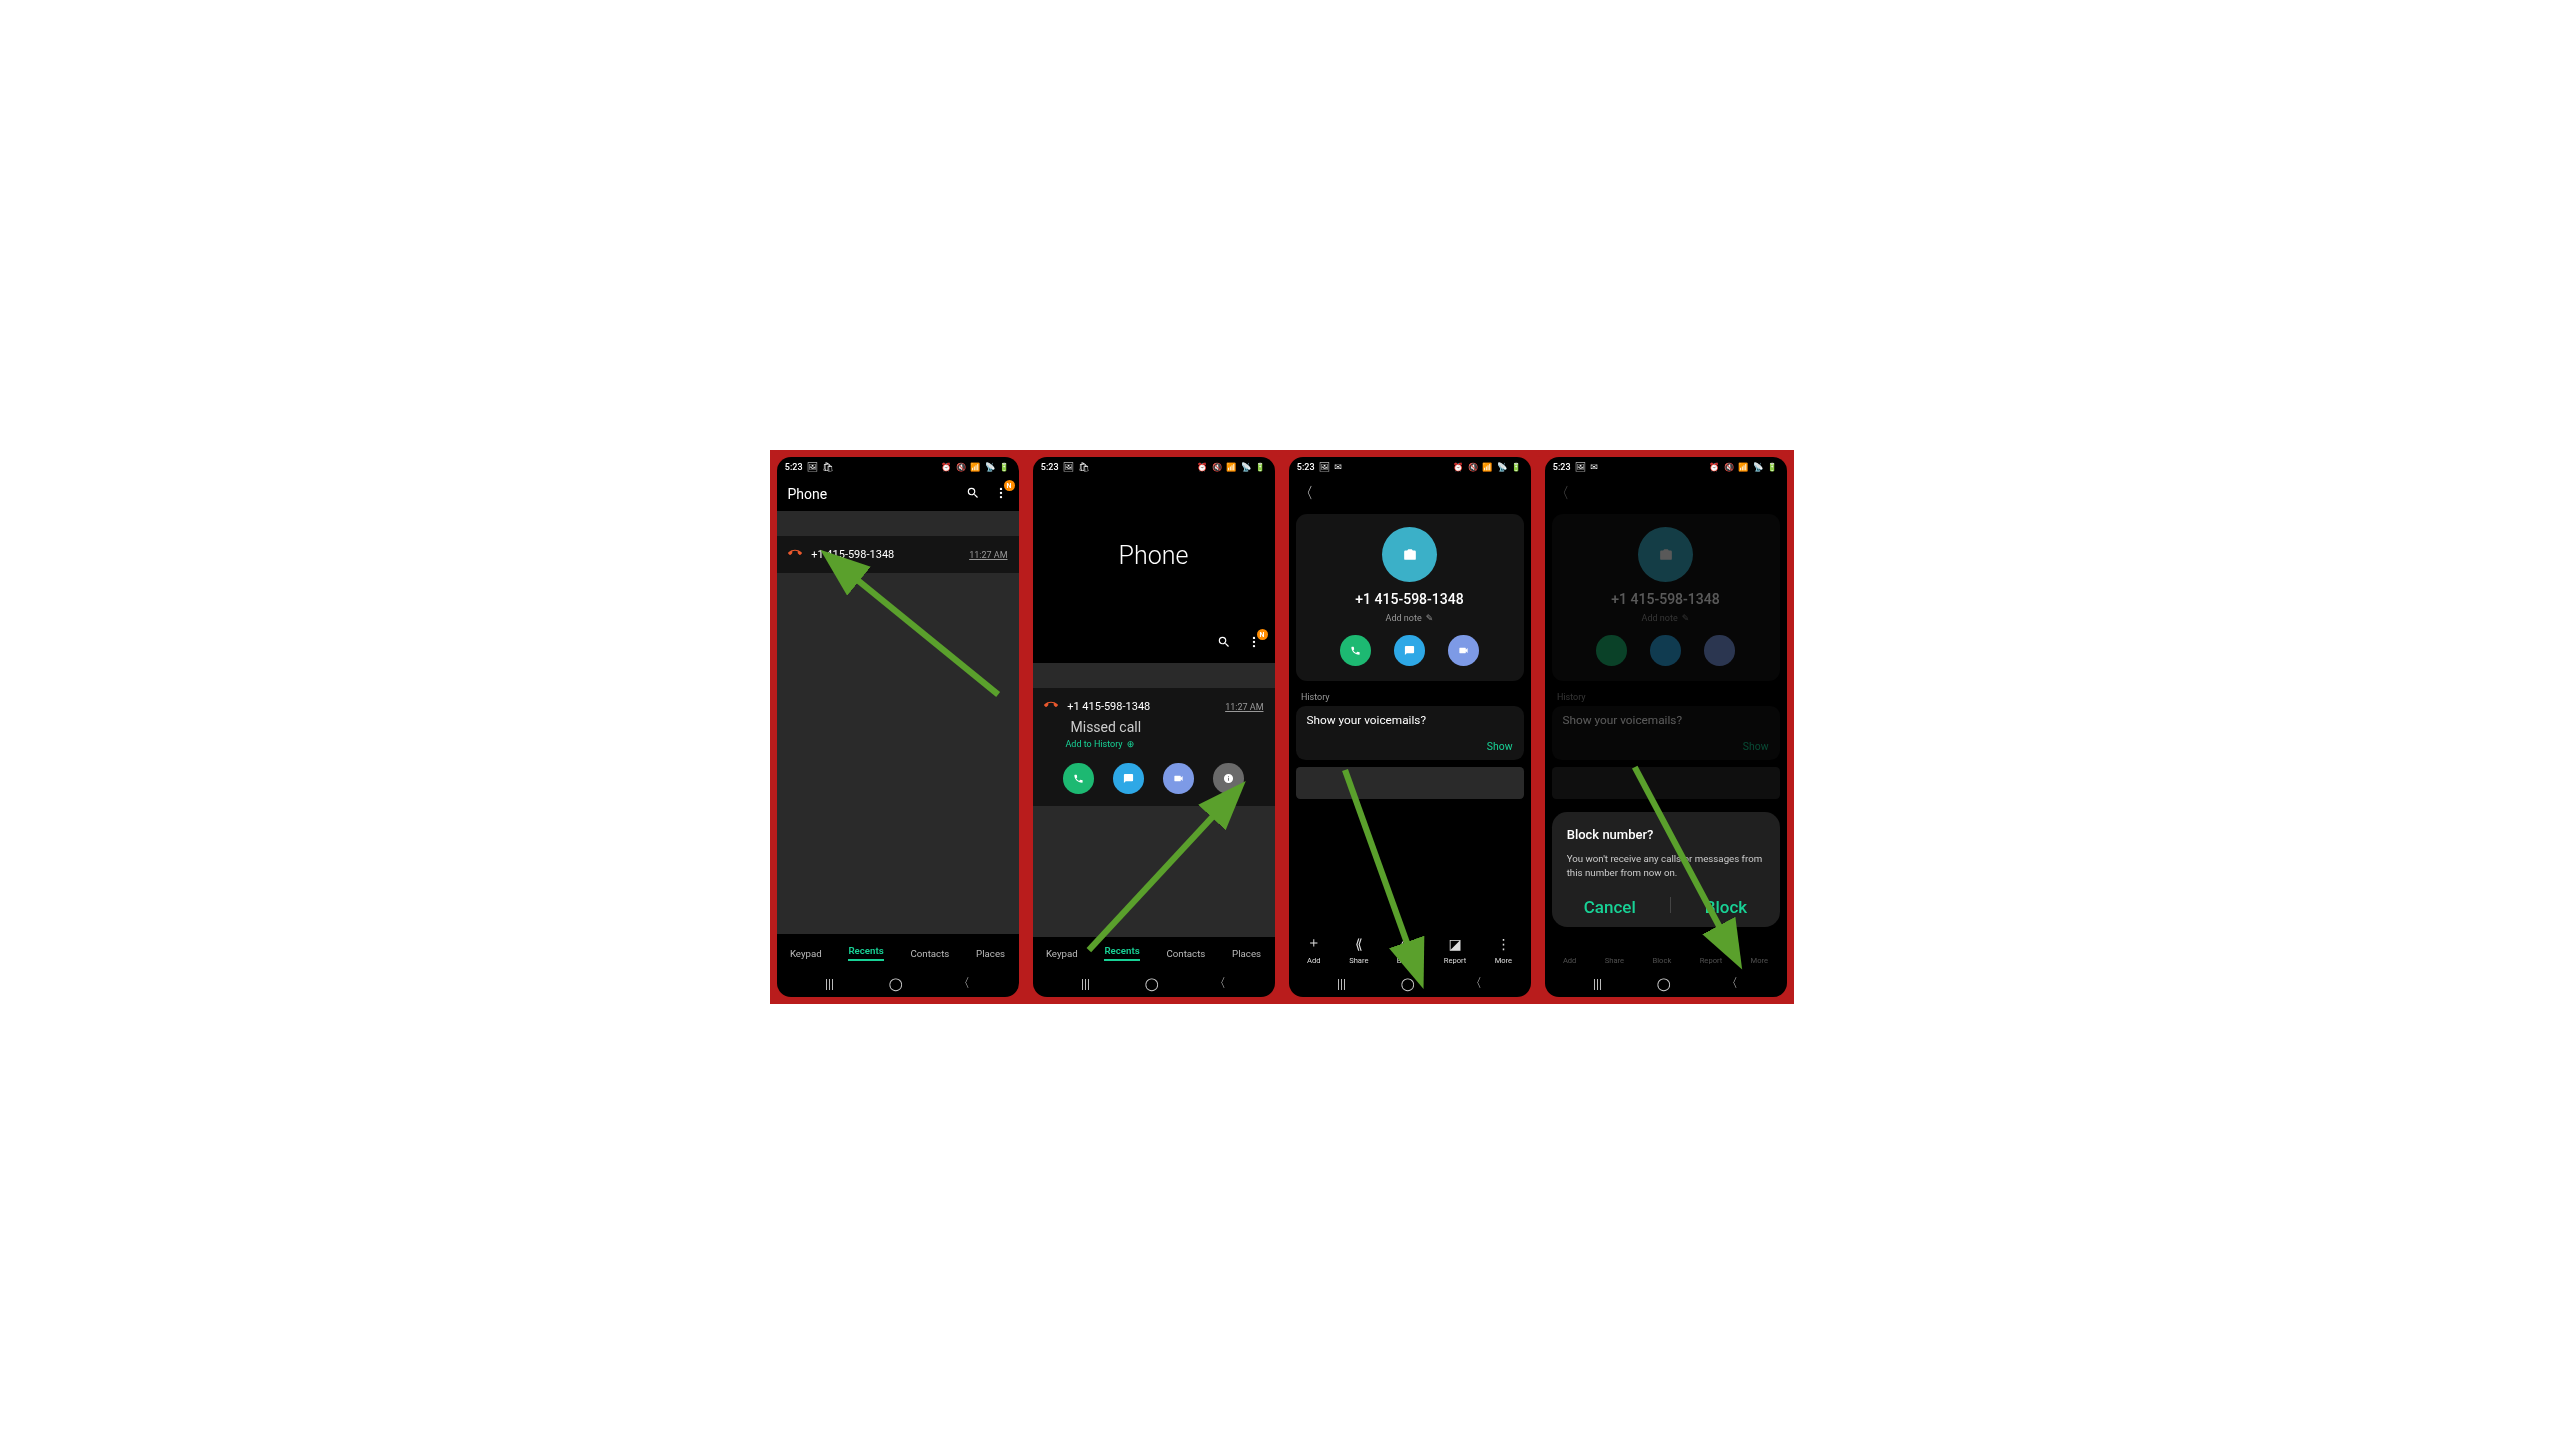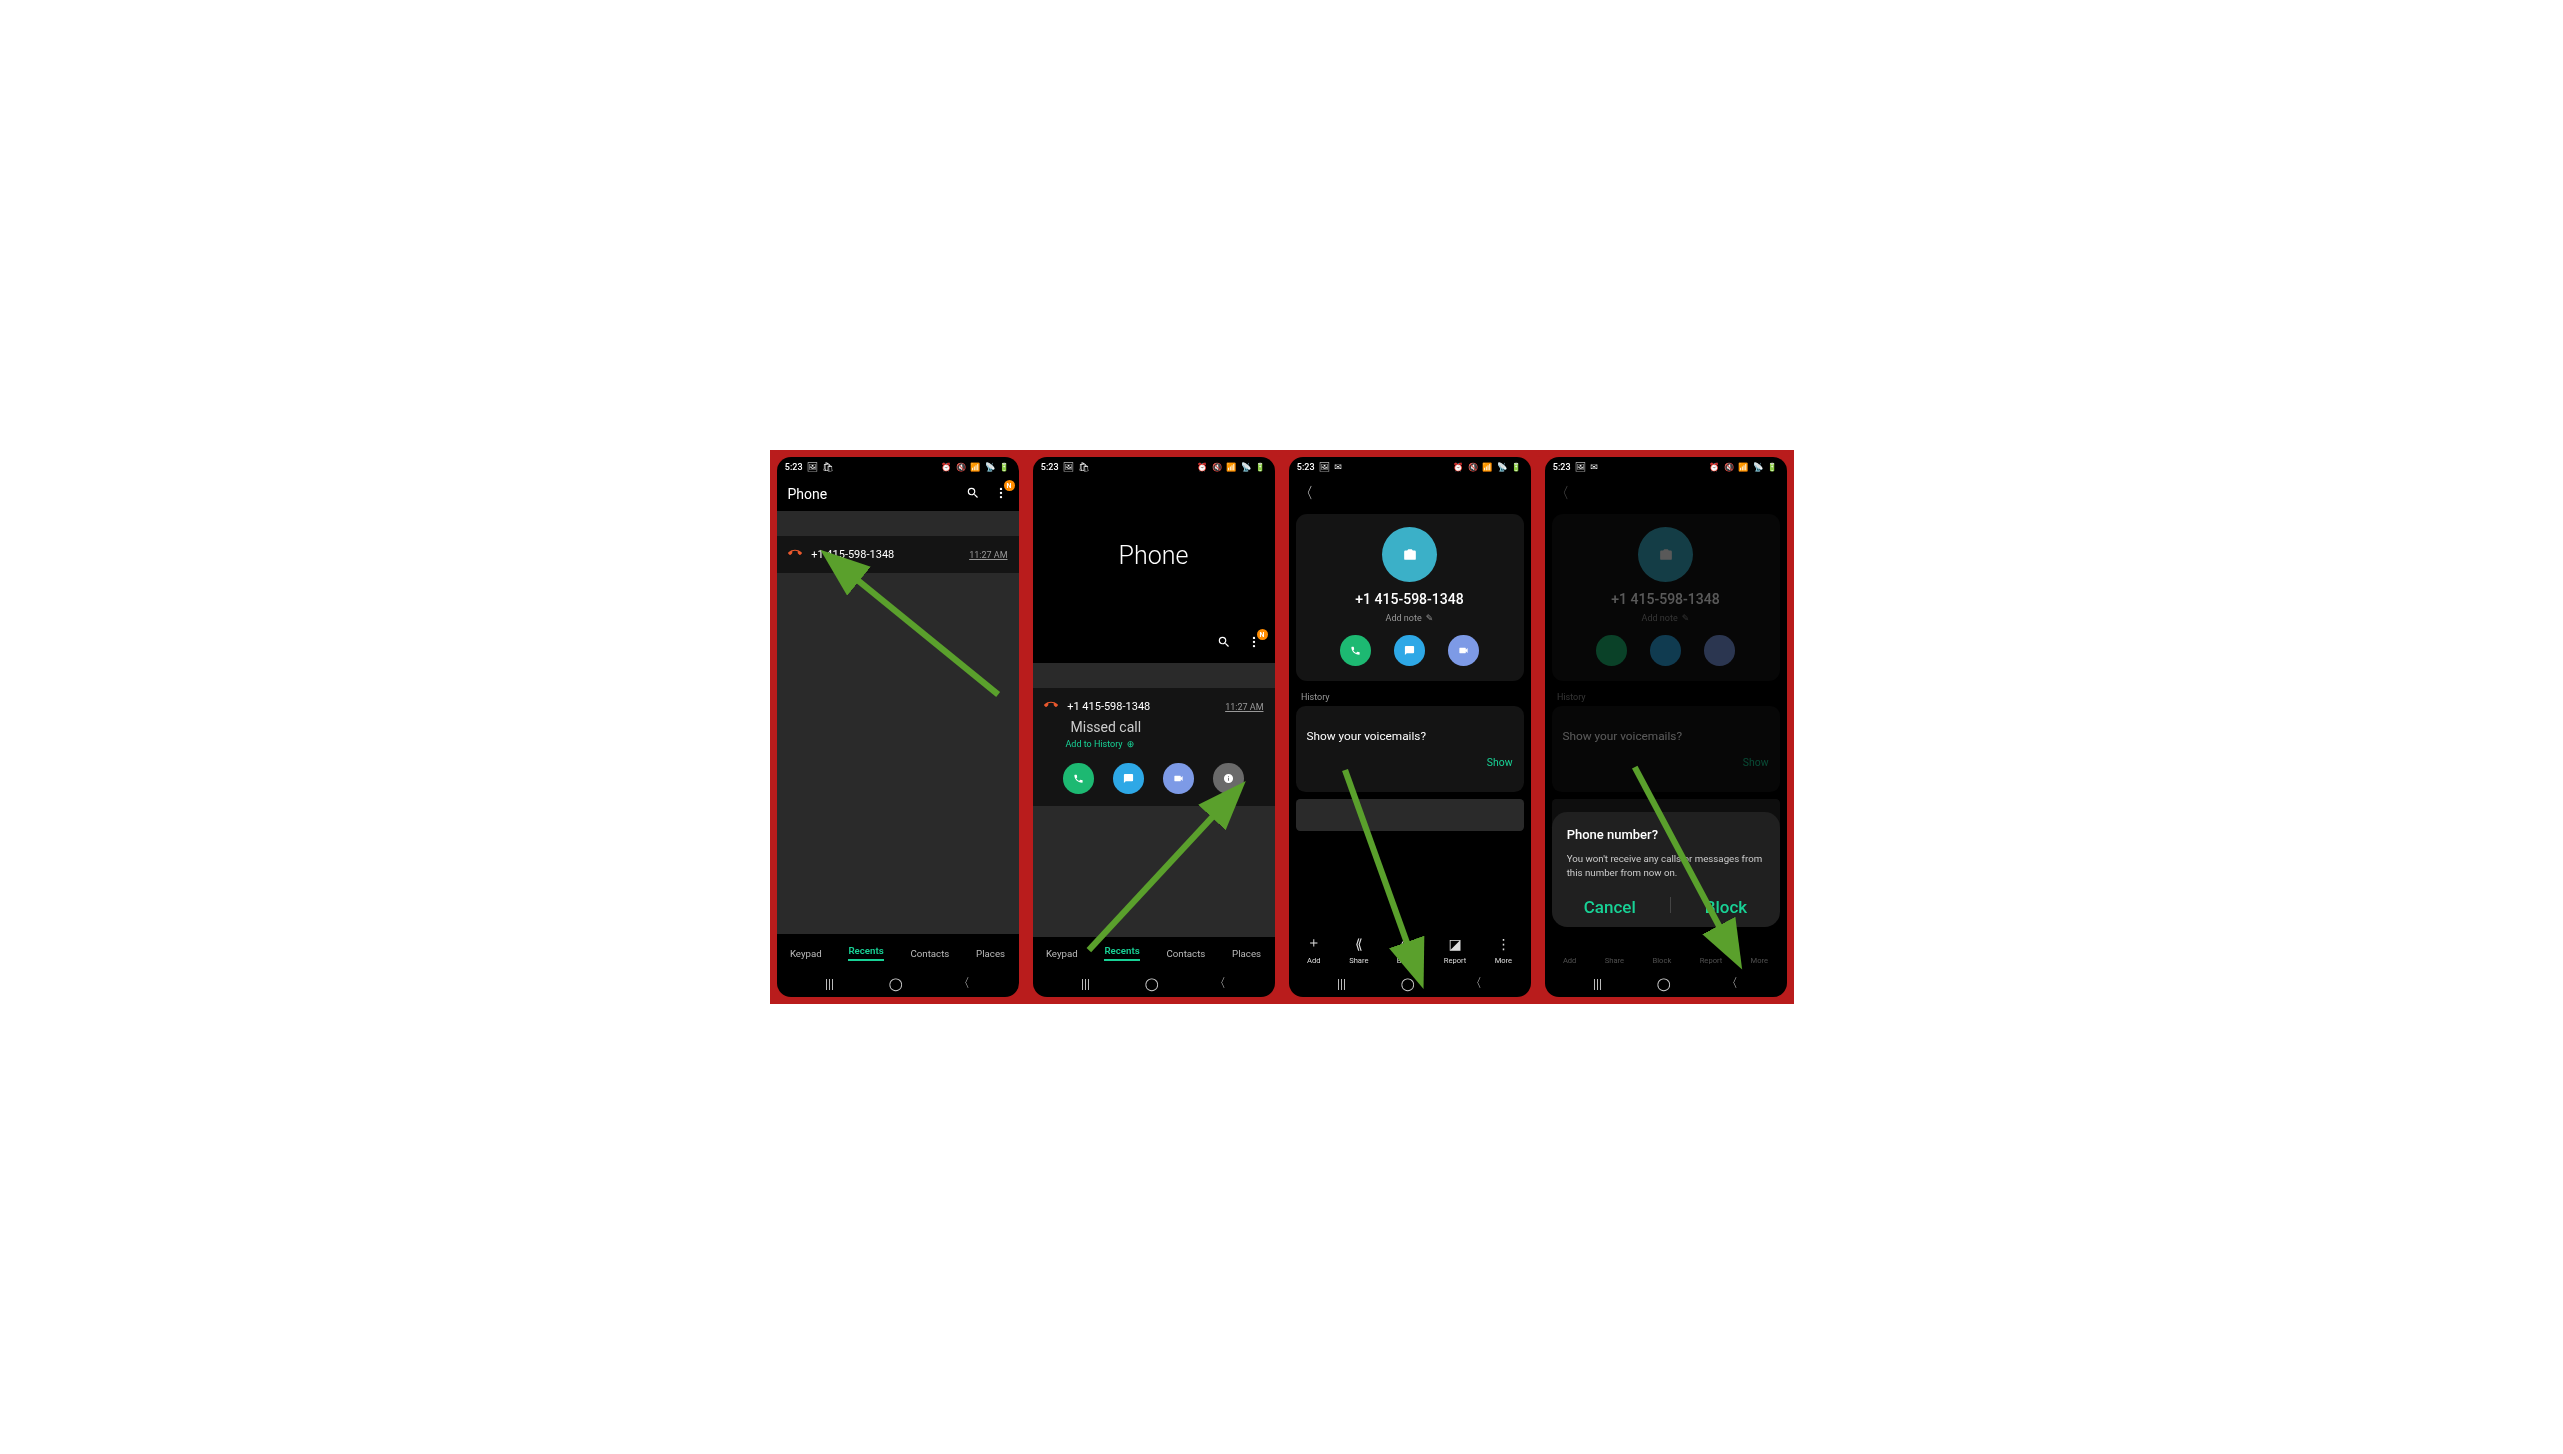--- a/index.html
+++ b/index.html
@@ -132,21 +132,21 @@
     width:55px;height:55px;border-radius:50%;
     background:#3bb0c8;display:flex;align-items:center;justify-content:center;
     font-size:16.6px;color:#fff;margin-bottom:9.7px;
   }
   .detail-num{font-size:14px;font-weight:500;}
   .add-note{color:#999;font-size:9px;margin-top:5.5px;display:flex;gap:4.2px;align-items:center;}
   .detail-actions{display:flex;gap:23.6px;margin-top:12.5px;}
   .hist-label{color:#999;font-size:9px;margin:11px 12.5px 4.2px;}
   .voicemail-card{
     background:#141414;border-radius:9.7px;margin:0 7px;
-    padding:23px 11px;
+    padding:7px 11px;
   }
   .vm-title{font-size:11.8px;}
   .vm-show{color:#18d296;text-align:right;margin-top:12.5px;font-size:10.4px;}
   .gray-block-sm{background:#2a2a2a;height:32px;margin:7px 7px 0;border-radius:4.2px;}
   .spacer-flex{flex:1;}
   .bottom-actions{
     display:flex;justify-content:space-around;align-items:flex-end;
     padding:7px 4.2px 4.2px;
   }
   .ba{display:flex;flex-direction:column;align-items:center;gap:4.2px;color:#ddd;font-size:7.6px;}
@@ -489,21 +489,21 @@
           </div>
       <div class="ba">
             <span>Report</span>
           </div>
       <div class="ba">
             <span>More</span>
           </div>
     </div>
 
     <div class="dialog">
-      <div class="dlg-title">Phone number?</div>
+      <div class="dlg-title">Block number?</div>
       <div class="dlg-body">You won't receive any calls or messages from this number from now on.</div>
       <div class="dlg-btns">
         <span class="dlg-btn">Cancel</span>
         <span class="divider-v"></span>
         <span class="dlg-btn">Block</span>
       </div>
     </div>
 
     <div class="arrow" style="left:69px;top:284px;">
       <svg width="166" height="201" viewBox="0 0 240 290">

